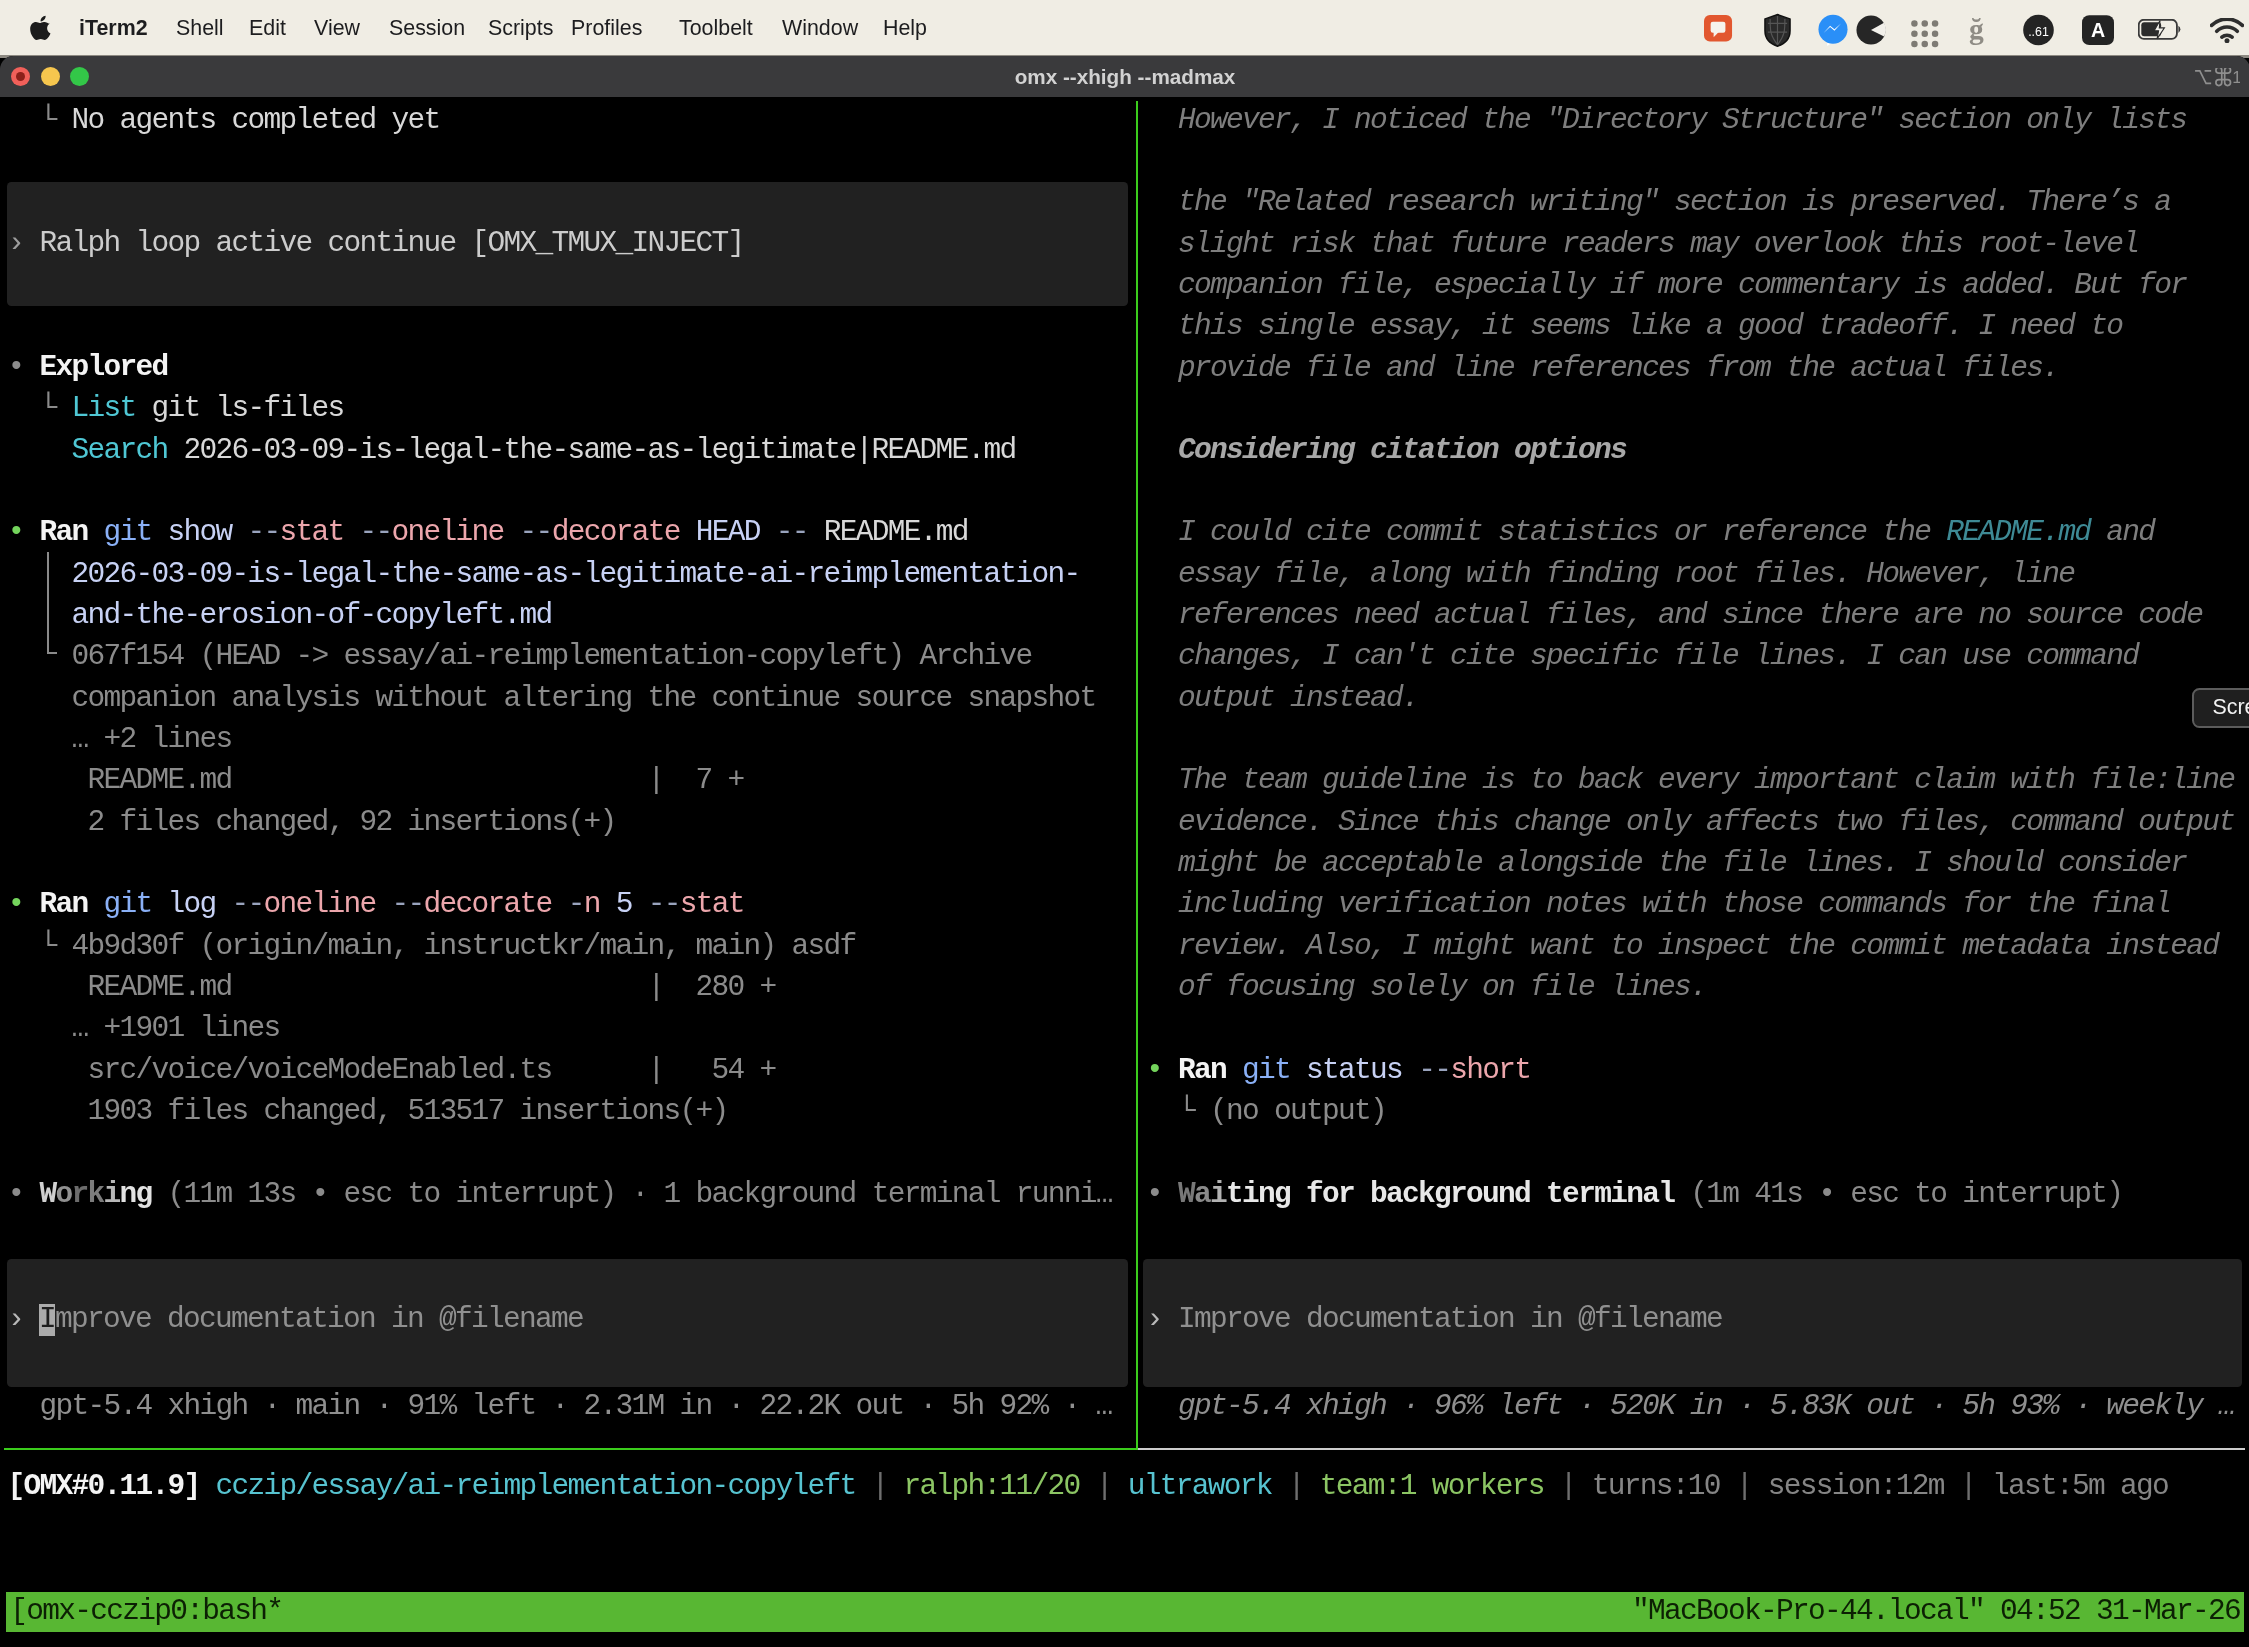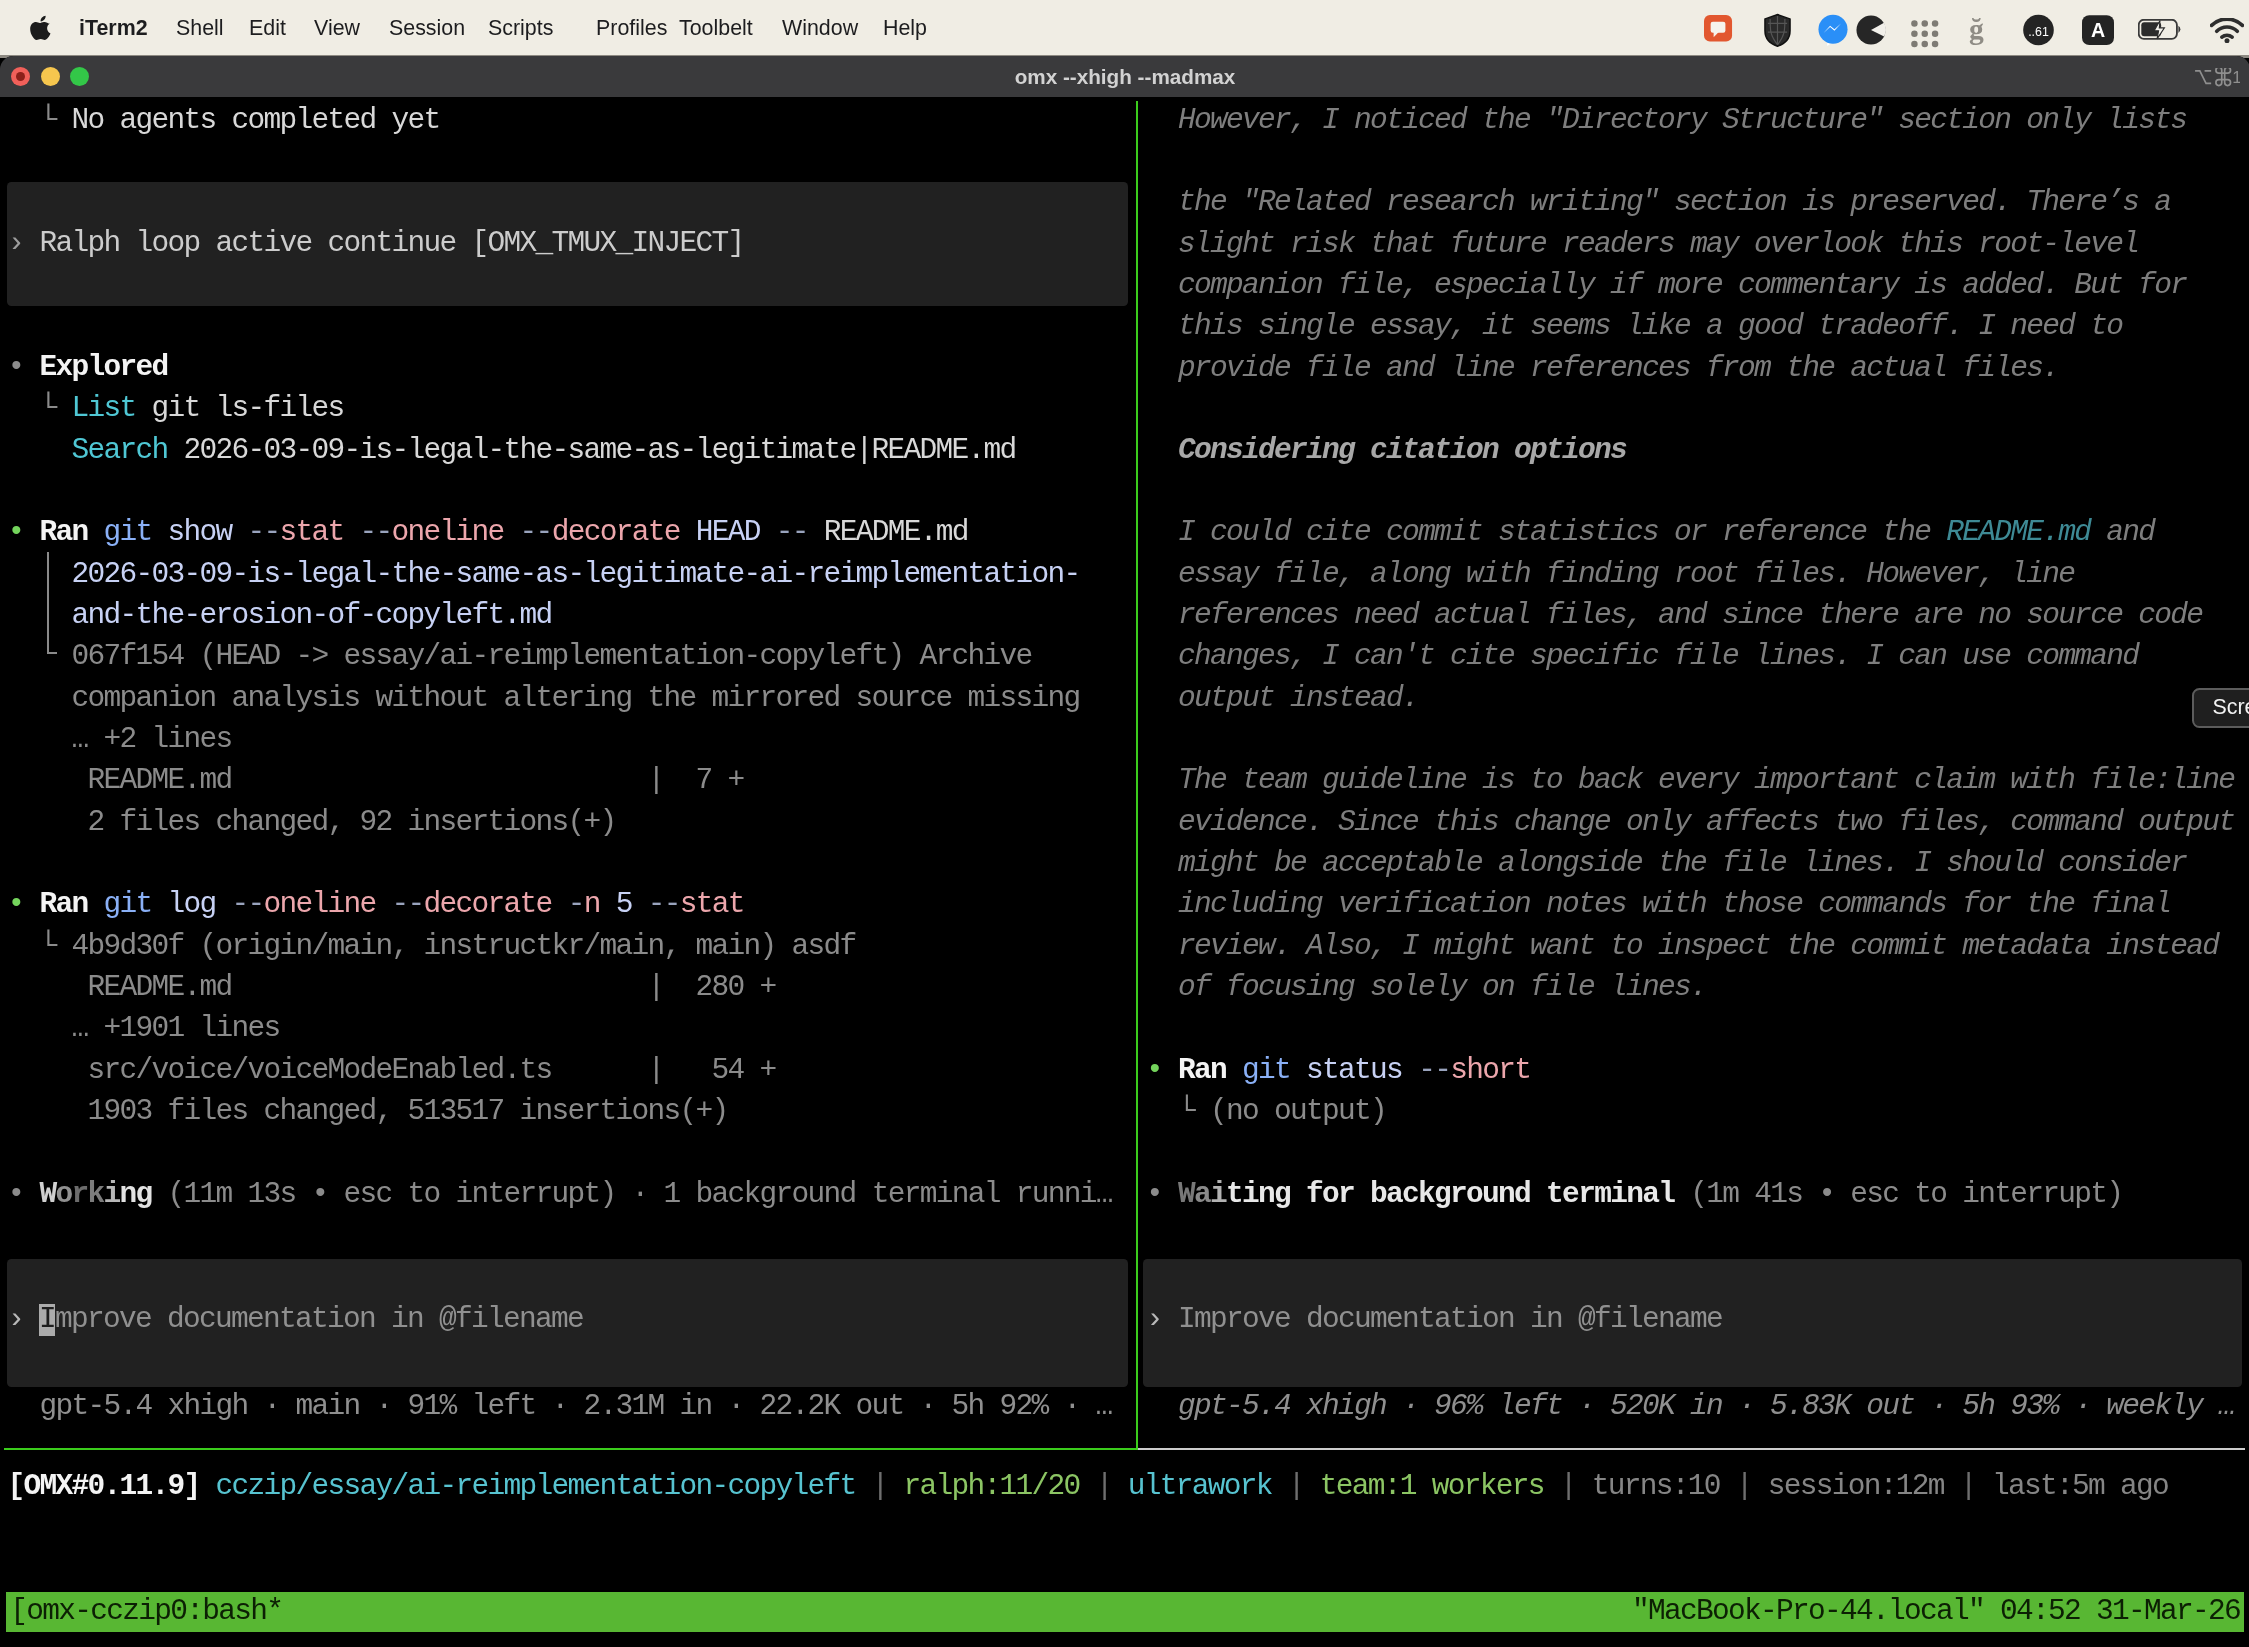--- a/index.html
+++ b/index.html
@@ -13,21 +13,21 @@
   <div style="position:absolute;left:0;top:0;width:2250px;height:55px;background:#f0ede4"></div>
   <svg class="ic" style="left:30px;top:14.8px" width="20.7" height="25" viewBox="0 0 814 1000">
 <path fill="#1c1c1c" d="M788 341c-6 4-109 62-109 190 0 148 130 200 134 201-1 3-21 71-69 141-43 61-88 123-156 123s-86-40-165-40c-77 0-104 41-167 41s-106-57-156-127C42 787 0 669 0 557c0-180 117-275 232-275 61 0 112 40 151 40 37 0 94-43 164-43 27 0 122 3 185 62zM566 184c31-37 53-88 53-139 0-7-1-14-2-20-50 2-110 34-146 75-29 33-56 84-56 136 0 8 1 16 2 18 3 1 8 2 13 2 45 0 102-30 136-72z"></path>
     </svg>
   <div class="mi" style="left:79px;font-weight:700;">iTerm2</div>
     <div class="mi" style="left:176px;">Shell</div>
     <div class="mi" style="left:249px;">Edit</div>
     <div class="mi" style="left:314px;">View</div>
     <div class="mi" style="left:389px;">Session</div>
     <div class="mi" style="left:488px;">Scripts</div>
-    <div class="mi" style="left:596px;">Profiles</div>
+    <div class="mi" style="left:571px;">Profiles</div>
     <div class="mi" style="left:679px;">Toolbelt</div>
     <div class="mi" style="left:782px;">Window</div>
     <div class="mi" style="left:883px;">Help</div>
   <svg class="ic" style="left:1704px;top:14.8px" width="31" height="31" viewBox="0 0 42 42">
       <rect x="0" y="0" width="38" height="36" rx="8" fill="#e2572f"></rect>
       <rect x="9" y="9" width="20" height="15" rx="3" fill="#f6f3ec"></rect>
       <path d="M13 22 L13 30 L21 22 Z" fill="#f6f3ec"></path>
     </svg>
 <svg class="ic" style="left:1762px;top:13.3px" width="31" height="34" viewBox="0 0 42 46">
       <path d="M21 2 L38 8 V24 C38 36 30 42 21 45 C12 42 4 36 4 24 V8 Z" fill="#2a2a2a"></path>
@@ -109,21 +109,21 @@
   <div style="position:absolute;left:2192px;top:688px;width:66px;height:40px;background:#1f1f1f;border:2.2px solid #5c5c5c;border-radius:7.4px;color:#f2f2f2;font-family:'Liberation Sans',sans-serif;font-size:21.4px;line-height:35px;padding-left:18.5px">Scre</div>
 <div class="t" style="left:7.4px;top:100px">  <span style="color:#8b8b8b;">└ </span><span style="color:#d8d8d8;">No agents completed yet</span></div>
 <div class="t" style="left:7.4px;top:223px"><span style="color:#9d9d9d;">› </span><span style="color:#cccccc;">Ralph loop active continue [OMX_TMUX_INJECT]</span></div>
 <div class="t" style="left:7.4px;top:347px"><span style="color:#8b8b8b;">• </span><span style="color:#f4f4f4;font-weight:bold;">Explored</span></div>
 <div class="t" style="left:7.4px;top:388px">  <span style="color:#8b8b8b;">└ </span><span style="color:#4fc7d4;">List</span><span style="color:#d8d8d8;"> git ls-files</span></div>
 <div class="t" style="left:7.4px;top:430px">    <span style="color:#4fc7d4;">Search</span><span style="color:#d8d8d8;"> 2026-03-09-is-legal-the-same-as-legitimate|README.md</span></div>
 <div class="t" style="left:7.4px;top:512px"><span style="color:#74d45c;">• </span><span style="color:#f4f4f4;font-weight:bold;">Ran</span> <span style="color:#8ab0f6;">git</span> <span style="color:#c7d1f4;">show</span> <span style="color:#99a3bd;">--</span><span style="color:#eca6ac;">stat</span> <span style="color:#99a3bd;">--</span><span style="color:#eca6ac;">oneline</span> <span style="color:#99a3bd;">--</span><span style="color:#eca6ac;">decorate</span> <span style="color:#c7d1f4;">HEAD</span> <span style="color:#99a3bd;">--</span> <span style="color:#d8d8d8;">README.md</span></div>
 <div class="t" style="left:7.4px;top:554px">    <span style="color:#c7d1f4;">2026-03-09-is-legal-the-same-as-legitimate-ai-reimplementation-</span></div>
 <div class="t" style="left:7.4px;top:595px">    <span style="color:#c7d1f4;">and-the-erosion-of-copyleft.md</span></div>
 <div class="t" style="left:7.4px;top:636px">    <span style="color:#8b8b8b;">067f154 (HEAD -&gt; essay/ai-reimplementation-copyleft) Archive</span></div>
-<div class="t" style="left:7.4px;top:678px">    <span style="color:#8b8b8b;">companion analysis without altering the mirrored source missing</span></div>
+<div class="t" style="left:7.4px;top:678px">    <span style="color:#8b8b8b;">companion analysis without altering the continue source snapshot</span></div>
 <div class="t" style="left:7.4px;top:719px">    <span style="color:#8b8b8b;">… +2 lines</span></div>
 <div class="t" style="left:7.4px;top:760px"><span style="color:#8b8b8b;">     README.md                          |  7 +</span></div>
 <div class="t" style="left:7.4px;top:802px"><span style="color:#8b8b8b;">     2 files changed, 92 insertions(+)</span></div>
 <div class="t" style="left:7.4px;top:884px"><span style="color:#74d45c;">• </span><span style="color:#f4f4f4;font-weight:bold;">Ran</span> <span style="color:#8ab0f6;">git</span> <span style="color:#c7d1f4;">log</span> <span style="color:#99a3bd;">--</span><span style="color:#eca6ac;">oneline</span> <span style="color:#99a3bd;">--</span><span style="color:#eca6ac;">decorate</span> <span style="color:#99a3bd;">-</span><span style="color:#eca6ac;">n</span> <span style="color:#c7d1f4;">5</span> <span style="color:#99a3bd;">--</span><span style="color:#eca6ac;">stat</span></div>
 <div class="t" style="left:7.4px;top:926px">  <span style="color:#8b8b8b;">└ </span><span style="color:#8b8b8b;">4b9d30f (origin/main, instructkr/main, main) asdf</span></div>
 <div class="t" style="left:7.4px;top:967px"><span style="color:#8b8b8b;">     README.md                          |  280 +</span></div>
 <div class="t" style="left:7.4px;top:1008px">    <span style="color:#8b8b8b;">… +1901 lines</span></div>
 <div class="t" style="left:7.4px;top:1050px"><span style="color:#8b8b8b;">     src/voice/voiceModeEnabled.ts      |   54 +</span></div>
 <div class="t" style="left:7.4px;top:1091px"><span style="color:#8b8b8b;">     1903 files changed, 513517 insertions(+)</span></div>
 <div class="t" style="left:7.4px;top:1174px"><span style="color:#8b8b8b;">• </span><span style="color:#d0d0d0;font-weight:bold;">W</span><span style="color:#909090;font-weight:bold;">o</span><span style="color:#6c6c6c;font-weight:bold;">r</span><span style="color:#7c7c7c;font-weight:bold;">k</span><span style="color:#b8b8b8;font-weight:bold;">i</span><span style="color:#e2e2e2;font-weight:bold;">ng</span><span style="color:#8b8b8b;"> (11m 13s • esc to interrupt) · 1 background terminal runni…</span></div>

